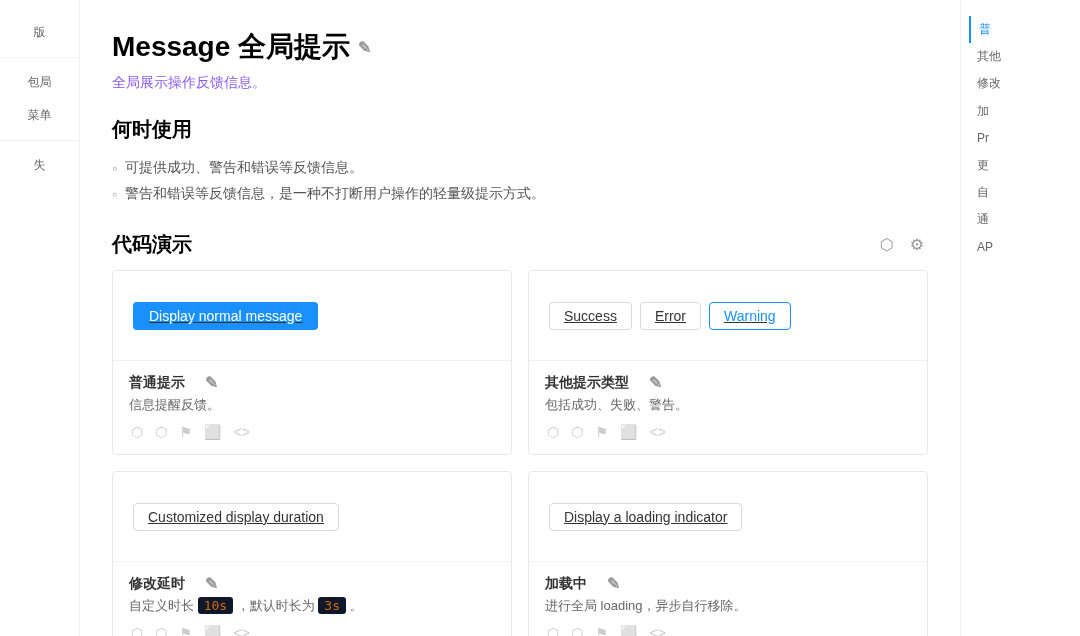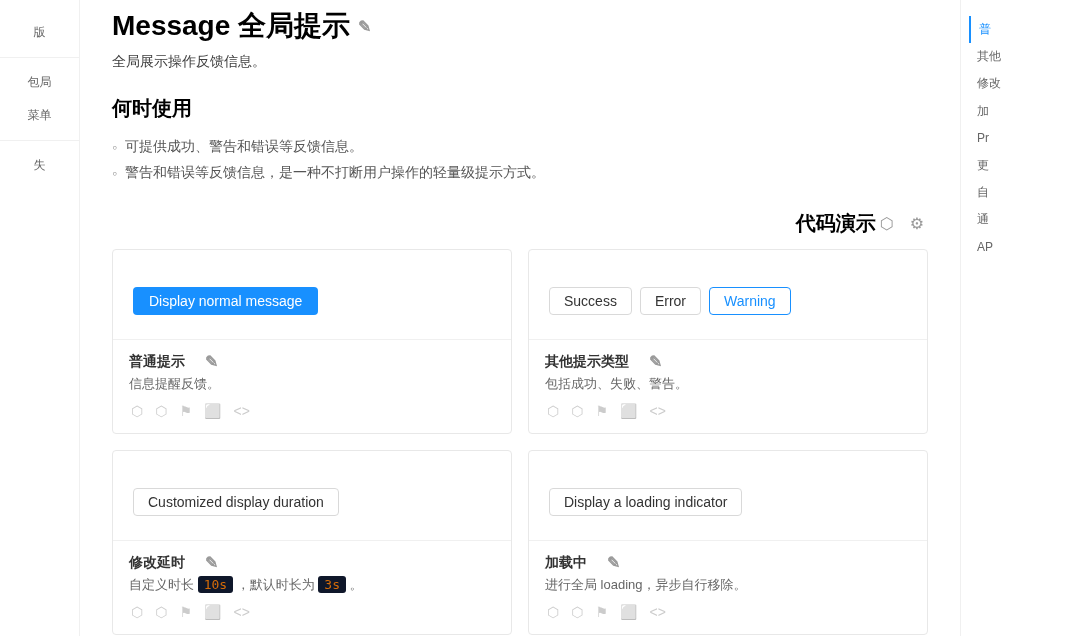--- a/index.html
+++ b/index.html
@@ -33,21 +33,21 @@
     .left-sidebar-divider {
       height: 1px;
       background: #f0f0f0;
       margin: 8px 0;
     }
 
     
     .main-content {
       flex: 1;
       overflow-y: auto;
-      padding: 7px 32px;
+      padding: 28px 32px;
       background: #fff;
     }
 
     
     .right-sidebar {
       width: 120px;
       padding: 16px 8px;
       border-left: 1px solid #f0f0f0;
       flex-shrink: 0;
       font-size: 12px;
@@ -73,21 +73,21 @@
       align-items: center;
       gap: 8px;
       margin-bottom: 8px;
     }
     .edit-icon {
       font-size: 16px;
       color: #999;
       cursor: pointer;
     }
     .page-subtitle {
-      color: #404040;
+      color: #8b5cf6;
       font-size: 14px;
       margin-bottom: 8px;
     }
 
     
     .section-title {
       font-size: 20px;
       font-weight: 600;
       color: #000;
       margin: 24px 0 12px 0;
@@ -110,21 +110,21 @@
       content: '◦';
       color: #999;
       margin-top: 1px;
       flex-shrink: 0;
     }
 
     
     .demo-section-header {
       display: flex;
       align-items: center;
-      justify-content: flex-end;
+      justify-content: space-between;
       margin: 24px 0 12px 0;
     }
     .demo-section-title {
       font-size: 20px;
       font-weight: 600;
       color: #000;
     }
     .demo-header-icons {
       display: flex;
       gap: 8px;
@@ -147,23 +147,24 @@
     
     .demo-card {
       border: 1px solid #e8e8e8;
       border-radius: 4px;
       overflow: hidden;
     }
     .demo-preview {
       padding: 24px 20px;
       min-height: 90px;
       display: flex;
-      align-items: flex-end;
+      align-items: center;
       justify-content: flex-start;
       border-bottom: 1px solid #f0f0f0;
+      text-decoration: underline;
     }
     .demo-meta {
       padding: 12px 16px;
     }
     .demo-card-title {
       font-size: 14px;
       font-weight: 600;
       color: #333;
       display: flex;
       align-items: center;

